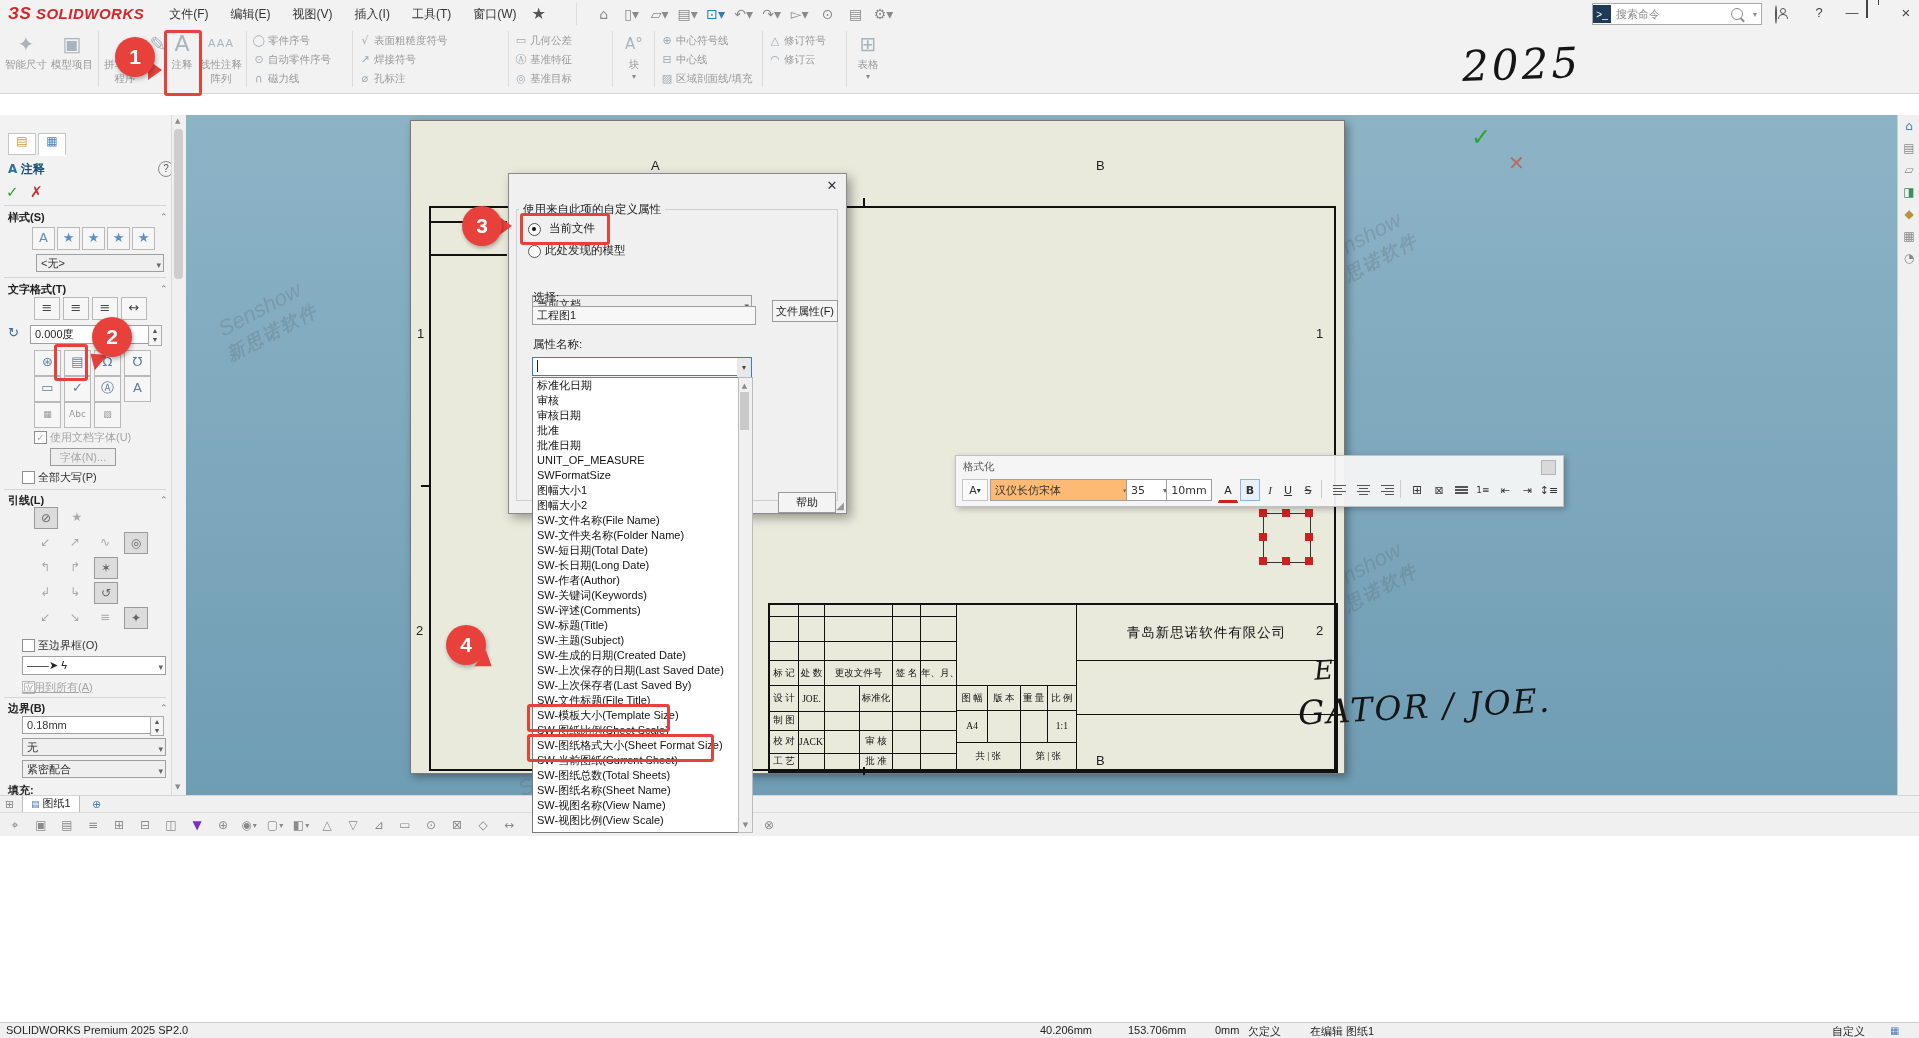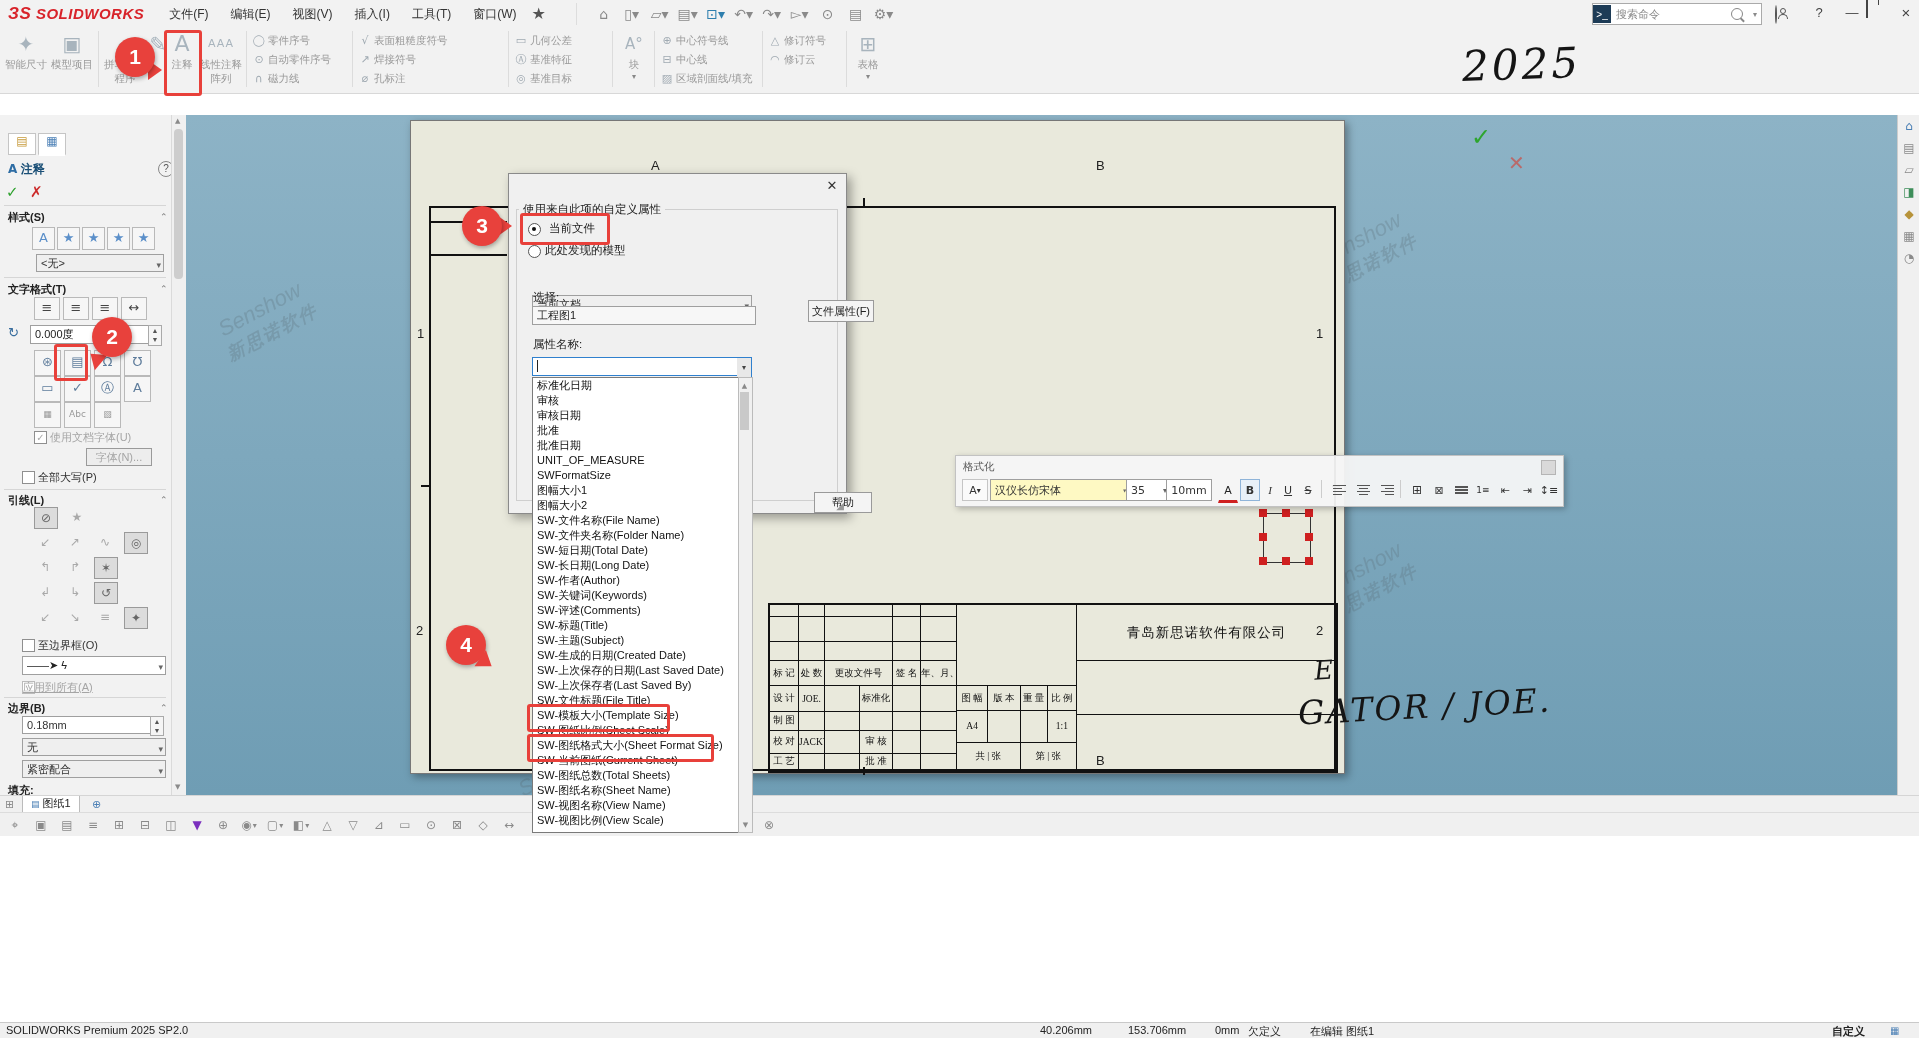--- a/index.html
+++ b/index.html
@@ -67,21 +67,21 @@
   .tb td{border:1px solid #111;font-family:"Liberation Serif","DejaVu Serif",serif;font-size:9.5px;color:#111;text-align:center;padding:0;overflow:hidden;white-space:nowrap;}
   .tbname{font-size:8px;color:#333;}
   
   #dlg{left:508px;top:173px;width:337px;height:339px;background:#f0f0f0;border:1px solid #8a8a8a;box-shadow:4px 4px 10px rgba(0,0,0,.35);font-size:11.5px;color:#222;}
   .dtitle{position:absolute;left:0;top:0;right:0;height:24px;line-height:24px;padding-left:10px;font-size:12px;color:#111;}
   .dclose{position:absolute;right:6px;top:4px;width:16px;height:16px;text-align:center;line-height:16px;font-size:13px;color:#333;}
   .grp{position:absolute;left:7px;top:35px;width:320px;height:290px;border:1px solid #cfcfcf;}
   .grplbl{position:absolute;left:10px;top:28px;background:#f0f0f0;padding:0 4px;}
   .radio{position:absolute;width:11px;height:11px;border:1px solid #555;border-radius:50%;background:#fff;}
   .radio.on::after{content:"";position:absolute;left:2.5px;top:2.5px;width:4px;height:4px;border-radius:50%;background:#111;}
-  .btn{position:absolute;background:#f4f4f4;border:1px solid #9a9a9a;text-align:center;font-size:11px;color:#222;margin-left:36px;}
+  .btn{position:absolute;background:#f4f4f4;border:1px solid #9a9a9a;text-align:center;font-size:11px;color:#222;}
   .ddlist{position:absolute;left:23px;top:203px;width:219px;height:454px;background:#fff;border:1px solid #7a7a7a;overflow:hidden;z-index:30;}
   .ddrow{height:15px;line-height:15px;font-size:11px;padding-left:4px;white-space:nowrap;color:#111;}
   .dscroll{position:absolute;left:229px;top:203px;width:13px;height:454px;background:#f0f0f0;border:1px solid #bbb;z-index:31;}
   .grip{position:absolute;right:2px;bottom:2px;font-size:10px;color:#999;font-family:"DejaVu Sans",sans-serif;}
   
   .rbox{position:absolute;border:3px solid #e8403a;border-radius:3px;z-index:60;}
   .balloon{position:absolute;width:40px;height:40px;border-radius:50%;background:#e8413c;color:#fff;font-size:21px;font-weight:bold;display:flex;align-items:center;justify-content:center;z-index:61;box-shadow:1px 2px 4px rgba(0,0,0,.3);}
   .tail{position:absolute;width:0;height:0;border:10px solid transparent;z-index:60;}
   
   #fmtbar{left:955px;top:455px;width:607px;height:50px;background:rgba(246,246,246,.95);border:1px solid #c2c2c2;box-shadow:2px 2px 6px rgba(0,0,0,.25);z-index:40;font-size:11px;}
@@ -491,21 +491,21 @@
       <div class="ico" style="width:22px;height:22px;font-size:12px;color:#b7933a;">◆</div>
       <div class="ico" style="width:22px;height:22px;font-size:12px;">▦</div>
       <div class="ico" style="width:22px;height:22px;font-size:12px;">◔</div>
     </div>
   </div>
 
   <div id="fmtbar" class="abs">
     <div class="abs" style="left:7px;top:4px;font-size:10.5px;color:#555;">格式化</div>
     <div class="abs" style="left:585px;top:4px;width:13px;height:13px;background:#d9d9d9;border:1px solid #b5b5b5;"></div>
     <span class="fbtn" style="left:6px;width:24px;border-color:#c5c5c5;background:#fafafa;">A<span style="font-size:8px;">▾</span></span>
-    <div class="fbtn" style="left:34px;width:132px;background:#fef9c3;border-color:#9f9f9f;justify-content:space-between;padding:0 4px;font-family:Liberation Mono, monospace;">
+    <div class="fbtn" style="left:34px;width:132px;background:#fdba74;border-color:#9f9f9f;justify-content:space-between;padding:0 4px;font-family:Liberation Mono, monospace;">
         <span>汉仪长仿宋体</span>
         <span style="font-size:8px;color:#666;">▾</span>
       </div>
     <div class="fbtn" style="left:170px;width:36px;background:#fff;border-color:#9f9f9f;justify-content:space-between;padding:0 4px;">
         <span>35</span>
         <span style="font-size:8px;color:#666;">▾</span>
       </div>
     <div class="fbtn" style="left:210px;width:44px;background:#fff;border-color:#9f9f9f;">10mm</div>
     <span class="fbtn" style="left:262px;width:18px;color:#222;border-bottom:3px solid #cf2020;">A</span>
     <span class="fbtn" style="left:284px;width:18px;font-weight:bold;border-color:#8fb4d9;background:#e8f0f8;">B</span>
@@ -678,17 +678,17 @@
 
   <div id="gap" class="abs"></div>
 
   <div id="statusbar" class="abs">
     <span class="abs" style="left:6px;top:1px;">SOLIDWORKS Premium 2025 SP2.0</span>
     <span class="abs" style="left:1040px;top:1px;">40.206mm</span>
     <span class="abs" style="left:1128px;top:1px;">153.706mm</span>
     <span class="abs" style="left:1215px;top:1px;">0mm</span>
     <span class="abs" style="left:1248px;top:1px;">欠定义</span>
     <span class="abs" style="left:1310px;top:1px;">在编辑 图纸1</span>
-    <span class="abs" style="left:1832px;top:1px;font-weight:bold;">自定义</span>
+    <span class="abs" style="left:1832px;top:1px;">自定义</span>
     <span class="abs ico" style="left:1890px;top:2px;font-size:10px;color:#4a7fb5;">▦</span>
   </div>
 
 </div>
 
 </body></html>

